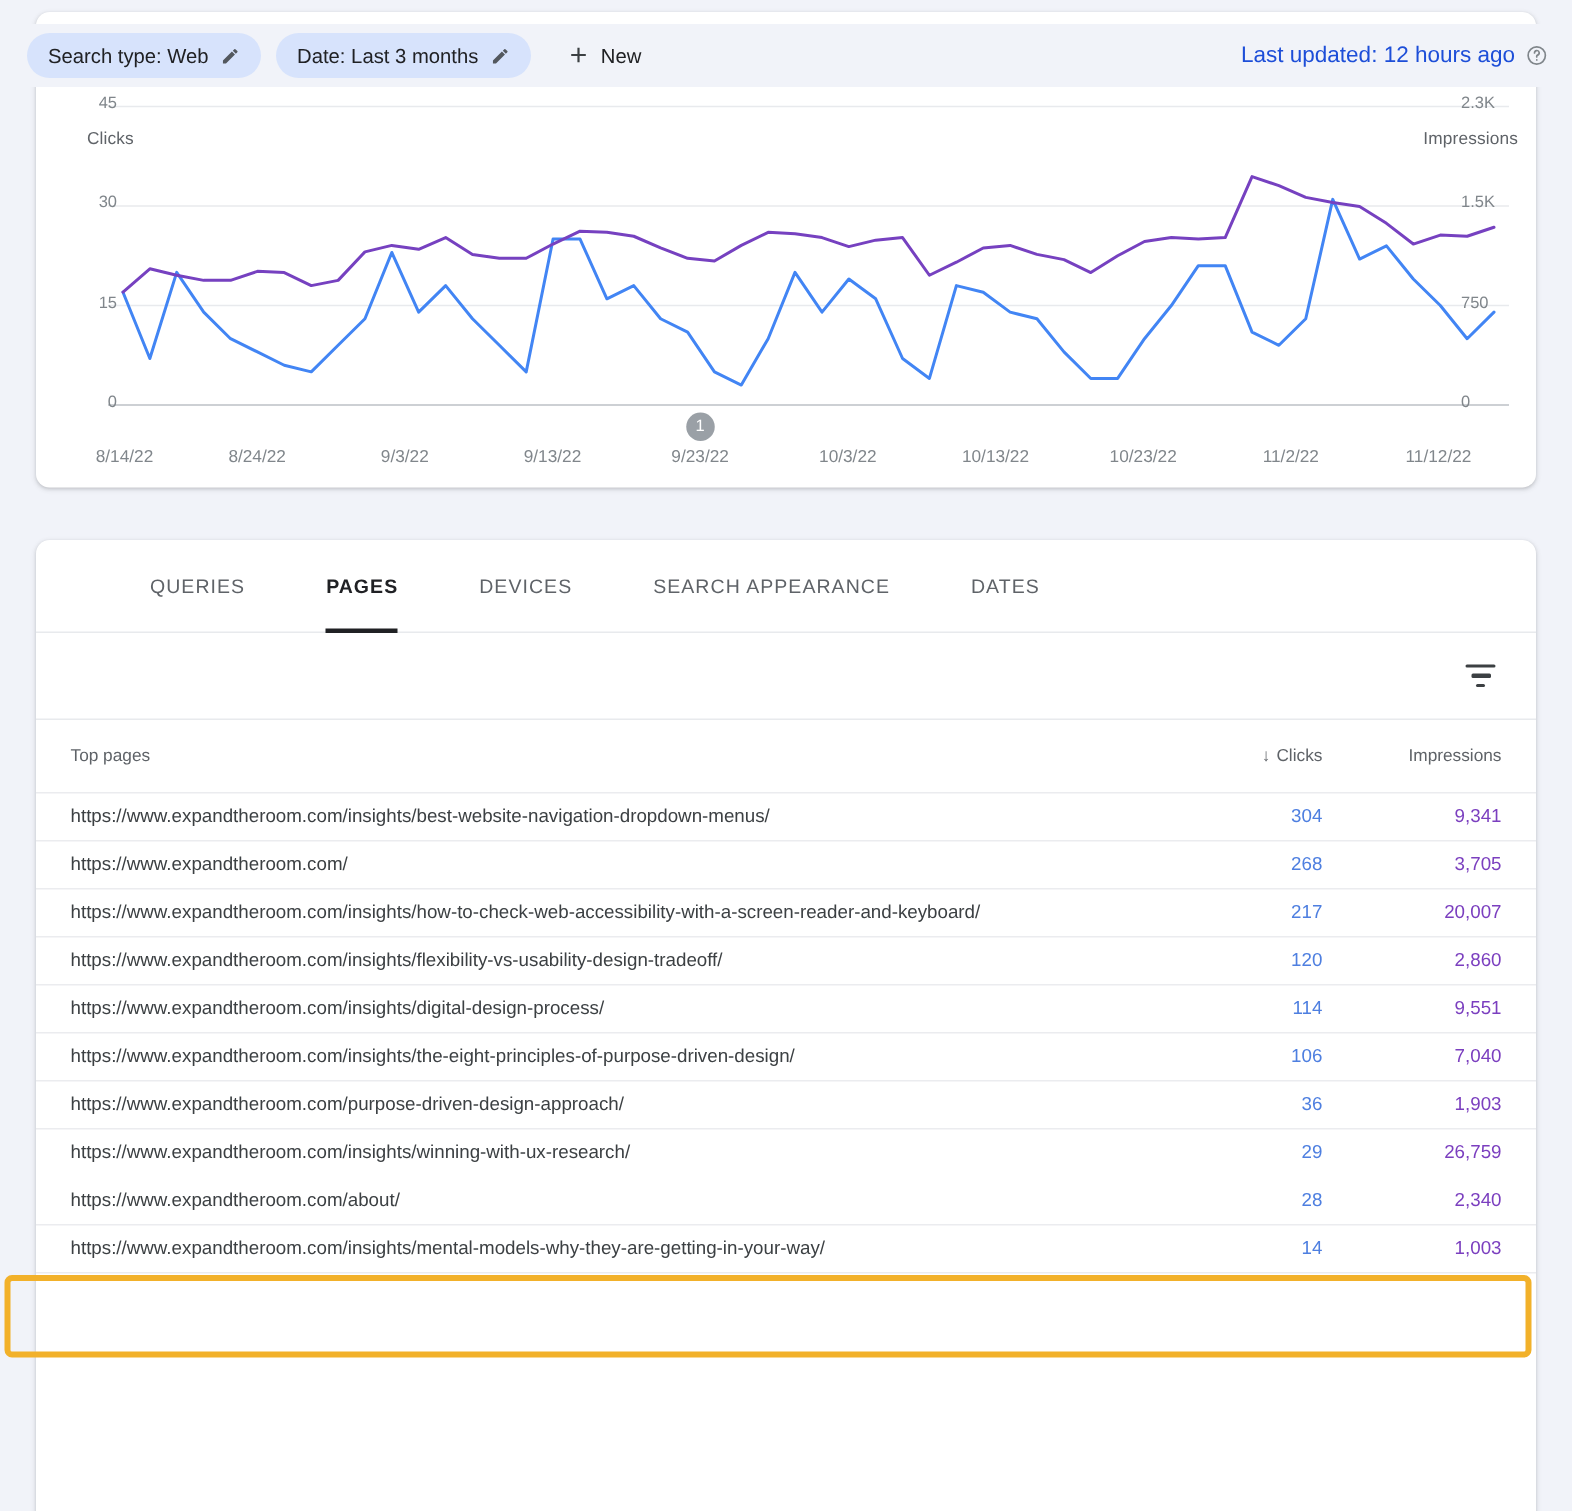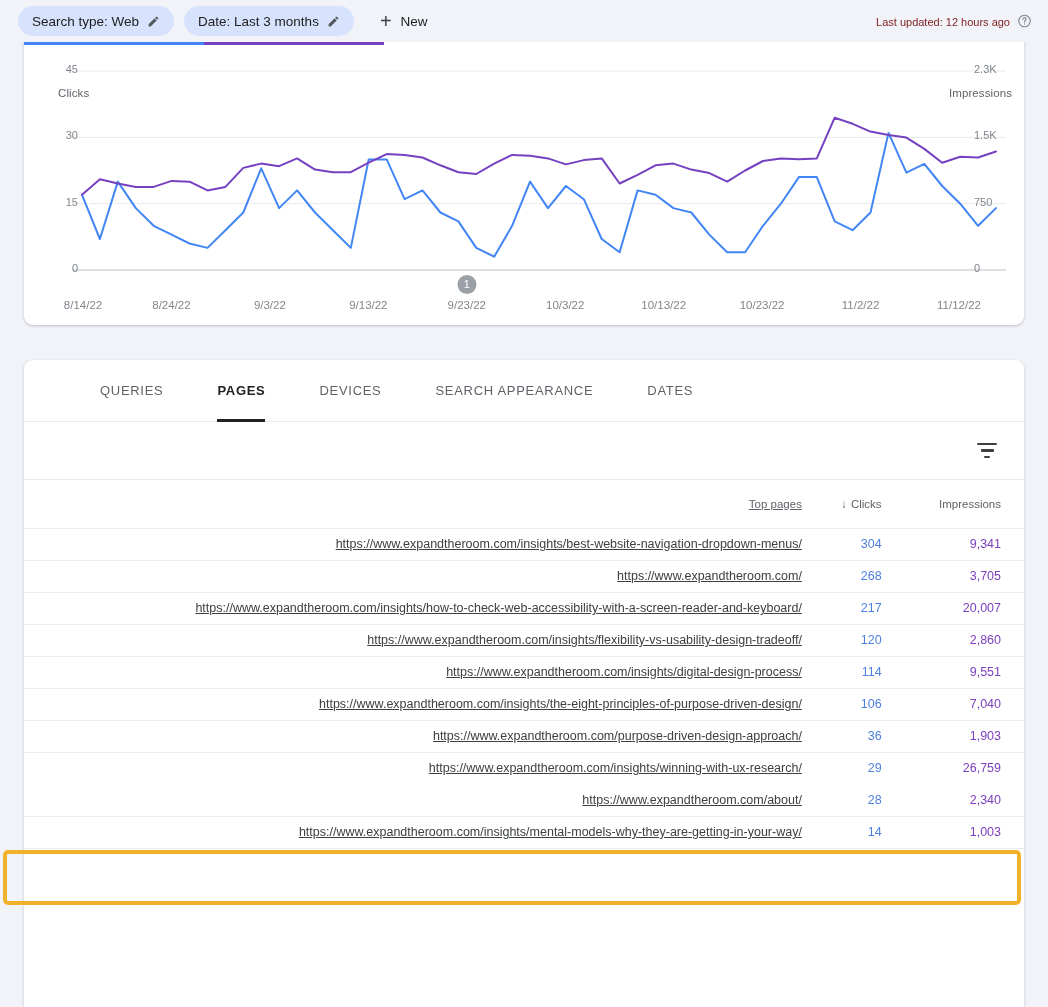--- a/index.html
+++ b/index.html
@@ -5,21 +5,21 @@
   * { box-sizing: border-box; margin: 0; padding: 0; }
   html, body {
     width: 1048px; height: 1007px;
     background: #f1f3f9;
     font-family: "Liberation Sans", sans-serif;
     overflow: hidden;
   }
 
   
   .filter-bar {
-    position: absolute; top: 0; left: 0;
+    position: absolute; top: 16px; left: 0;
     width: 1048px; height: 42px;
     display: flex; align-items: center;
     padding-left: 18px;
     background: #f1f3f9;
     z-index: 20;
   }
   .chip {
     display: flex; align-items: center; gap: 8px;
     height: 30px; padding: 0 14px;
     border-radius: 15px;
@@ -36,21 +36,21 @@
     height: 30px; padding: 0 12px;
     margin-left: 14px;
     color: #202124; font-size: 13.5px;
     cursor: pointer;
   }
   .plus-ico { font-size: 20px; line-height: 1; font-weight: 400; color:#3c4043; }
   .last-updated {
     position: absolute; right: 16px; top: 50%;
     transform: translateY(-50%);
     display: flex; align-items: center; gap: 7px;
-    color: #7f1d1d; font-size: 11px;
+    color: #1d4ed8; font-size: 15px;
     white-space: nowrap;
   }
   .help-ico { display:block; }
 
   
   .chart-card {
     position: absolute; left: 24px; top: 8px;
     width: 1000px; height: 317px;
     background: #ffffff;
     border-radius: 9px;
@@ -139,21 +139,21 @@
   table.data th, table.data td {
     font-size: 12.5px;
     border-bottom: 1px solid #ebecef;
     height: 32px;
     vertical-align: middle;
   }
   table.data th {
     font-weight: 400; color: #5f6368; font-size: 11.5px;
     height: 48px;
   }
-  th.c-url, td.c-url { text-align: right; padding-left: 23px; width: 760px; text-decoration: underline; }
+  th.c-url, td.c-url { text-align: left; padding-left: 23px; width: 760px; }
   th.c-clicks, td.c-clicks { text-align: right; padding-right: 38px; width: 115px; }
   th.c-impr, td.c-impr { text-align: right; padding-right: 23px; width: 102px; }
   td.c-url { color: #3c4043; }
   td.c-clicks { color: #4e7fe0; }
   td.c-impr { color: #7b3fbf; }
   .sort-arrow { margin-right: 4px; display:inline-block; }
 
   tr.highlight td { border-bottom: none; }
   .highlight-box {
     position: absolute; left: 3px; top: 857px;

